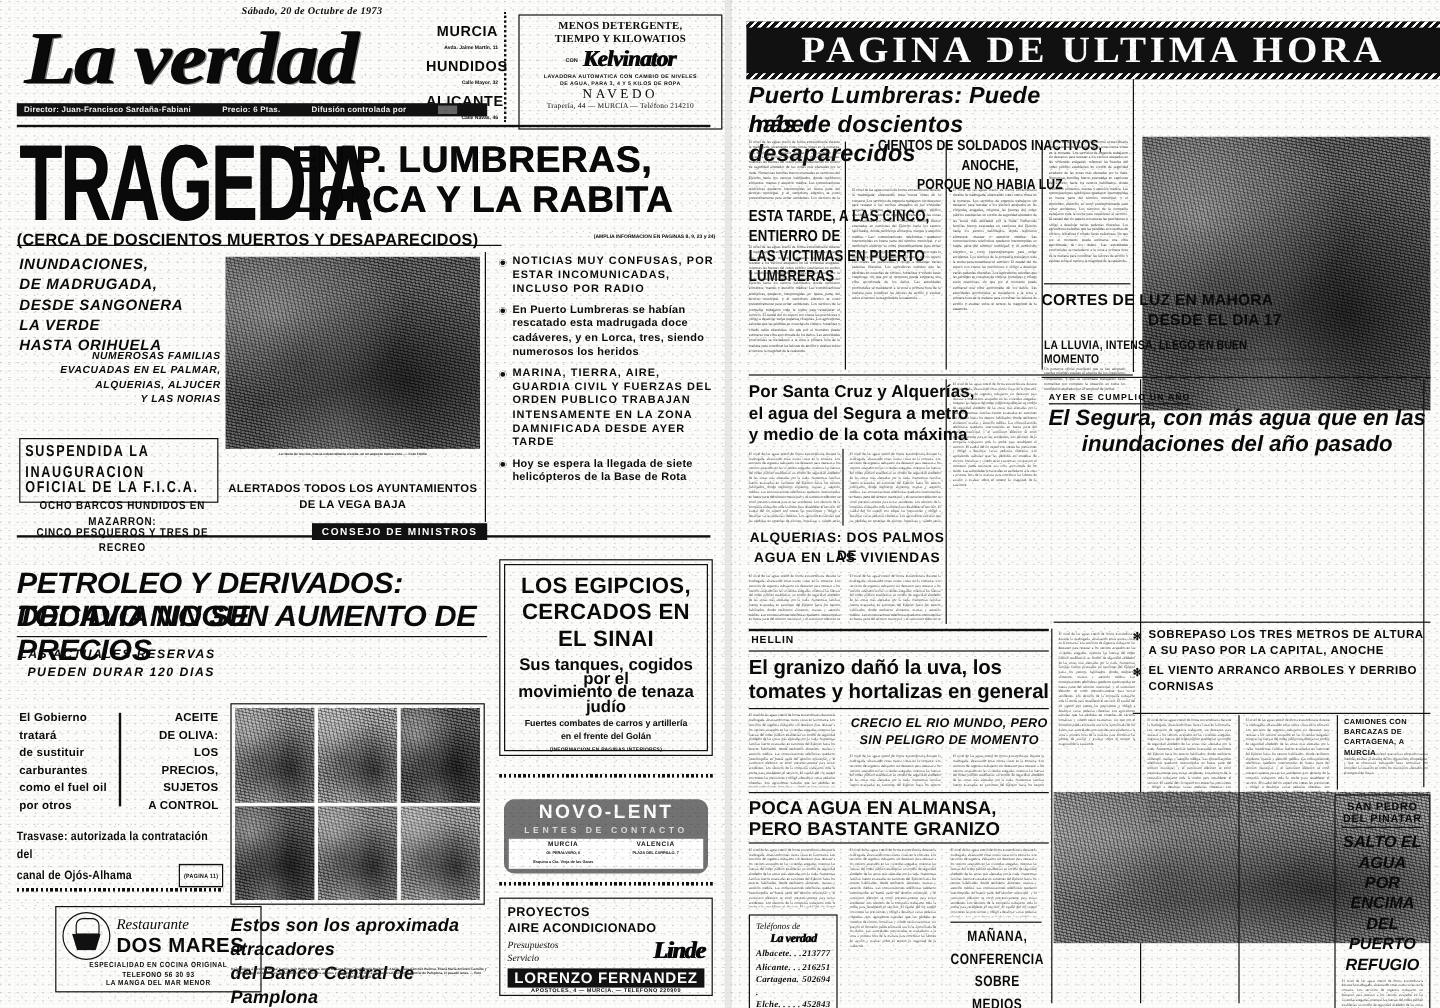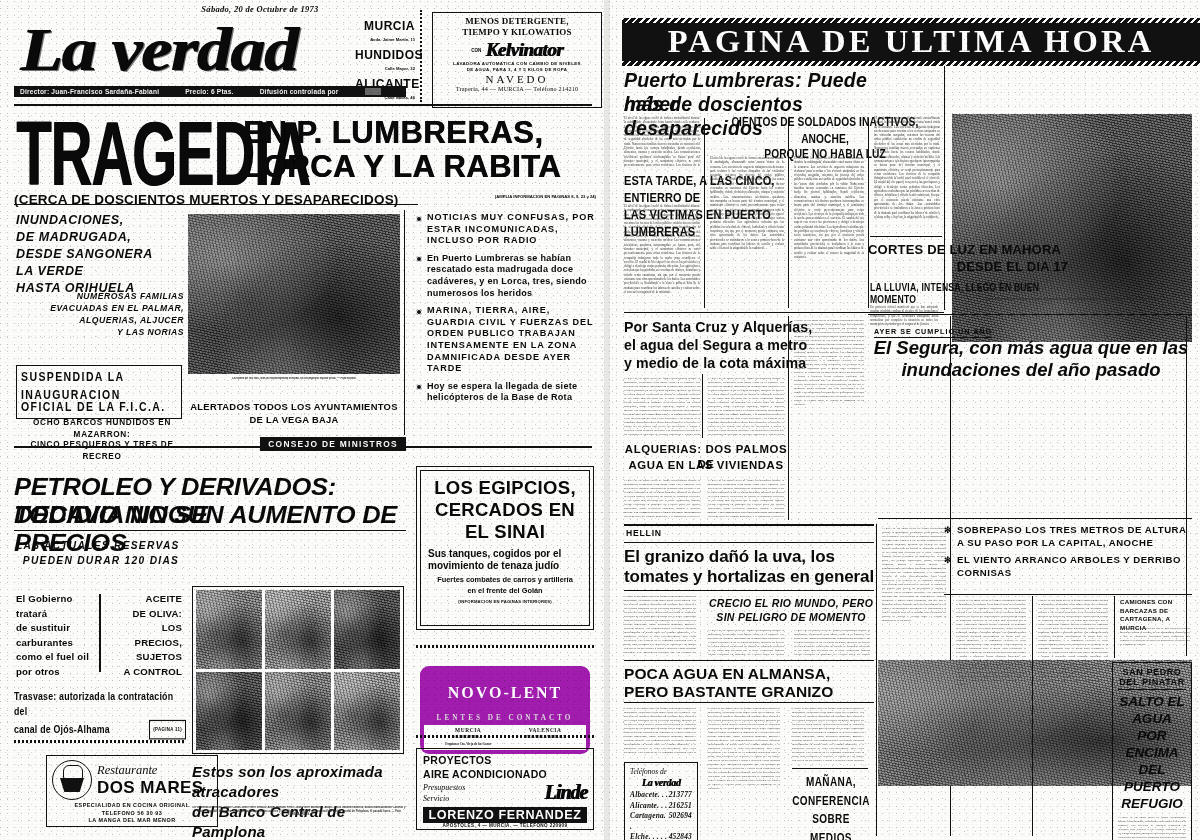--- a/index.html
+++ b/index.html
@@ -114,29 +114,29 @@
     letter-spacing:-.3px;transform:scaleX(1.04);transform-origin:left top;}
   .h-petro-sub{font-style:italic;font-weight:bold;font-size:10.2px;line-height:15px;
     letter-spacing:1.3px;}
   .colA{font-weight:bold;font-size:9.6px;line-height:14.5px;letter-spacing:.2px;}
   .colB{font-weight:bold;font-size:9.6px;line-height:14.5px;text-align:right;letter-spacing:.2px;}
   .trasvase{font-weight:bold;font-size:8.8px;line-height:13px;letter-spacing:.2px;
     transform:scaleY(1.15);transform-origin:left top;}
   .pagina-tag{border:1px solid #111;font-size:4.4px;font-weight:bold;padding:1px 3px;letter-spacing:.3px;}
 
   .h-egip{font-weight:bold;font-size:18.5px;line-height:22px;text-align:center;letter-spacing:.3px;}
-  .egip-sub{font-weight:bold;font-size:10px;line-height:11.5px;}
+  .egip-sub{font-weight:bold;font-size:14px;line-height:11.5px;text-align:center;}
   .egip-sub2{font-weight:bold;font-size:7.4px;line-height:10.5px;text-align:center;}
   .egip-foot{font-size:4.2px;font-weight:bold;text-align:center;letter-spacing:.2px;}
 
   .wave{height:3px;background-image:repeating-linear-gradient(90deg,#111 0 2px,transparent 2px 4px);}
 
-  .novo{background:#a21caf;color:#fff;border-radius:9px;text-align:center;padding:18px 0 4px;font-family:Liberation Serif, serif;}
+  .novo{background:#737373;color:#fff;border-radius:9px;text-align:center;padding:3px 0 4px;}
   .novo-t{font-weight:bold;font-size:16px;letter-spacing:2px;}
-  .novo-s{font-size:7.2px;letter-spacing:3px;font-weight:bold;color:#ddd;margin-top:12px;}
+  .novo-s{font-size:7.2px;letter-spacing:3px;font-weight:bold;color:#ddd;}
   .novo-cities{display:flex;justify-content:space-around;background:#fff;color:#111;
     padding:2px 4px;margin:3px 4px 0;}
   .novo-city{font-size:5.4px;font-weight:bold;text-align:center;letter-spacing:.6px;line-height:7px;}
   .novo-city small{display:block;font-size:3.2px;letter-spacing:0;}
 
   .lf-title{font-weight:bold;font-size:10.5px;line-height:13.5px;letter-spacing:.3px;}
   .lf-it{font-family:"Liberation Serif",serif;font-style:italic;font-size:8px;line-height:11px;}
   .linde{font-family:"Liberation Serif",serif;font-style:italic;font-weight:bold;font-size:20px;
     letter-spacing:-1px;text-shadow:1px 0 0 #000;}
   .lf-bar{background:#111;color:#fff;font-weight:bold;font-size:12.6px;letter-spacing:.6px;

